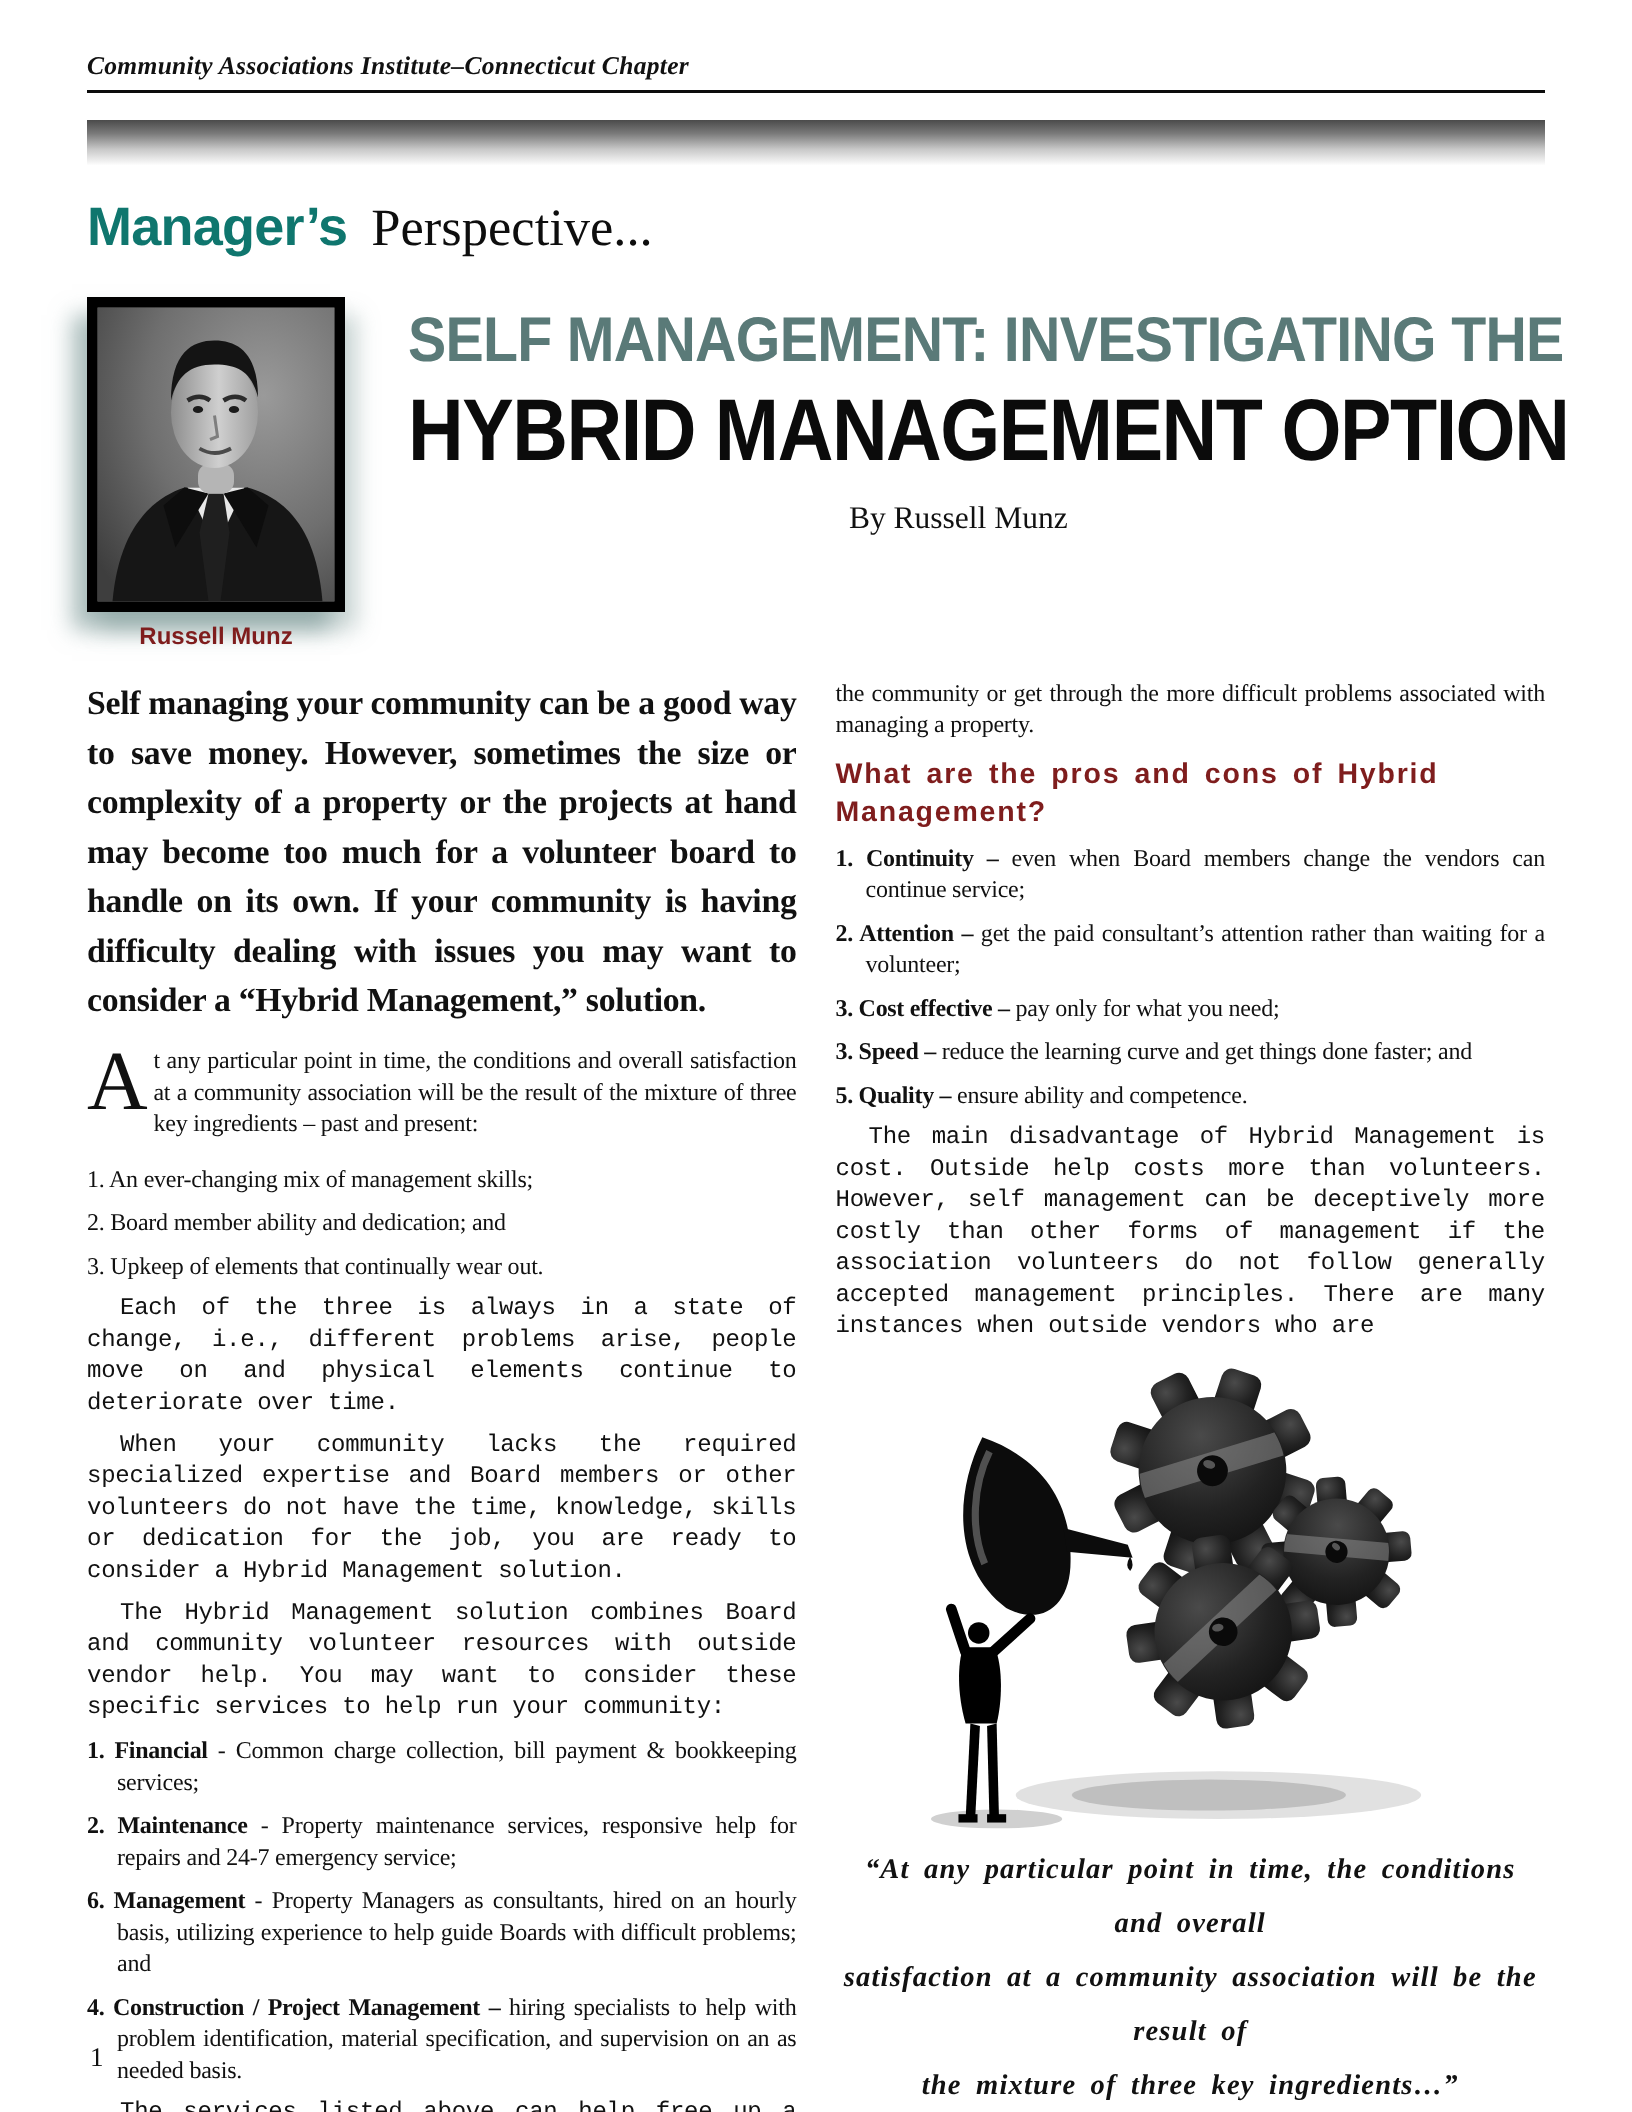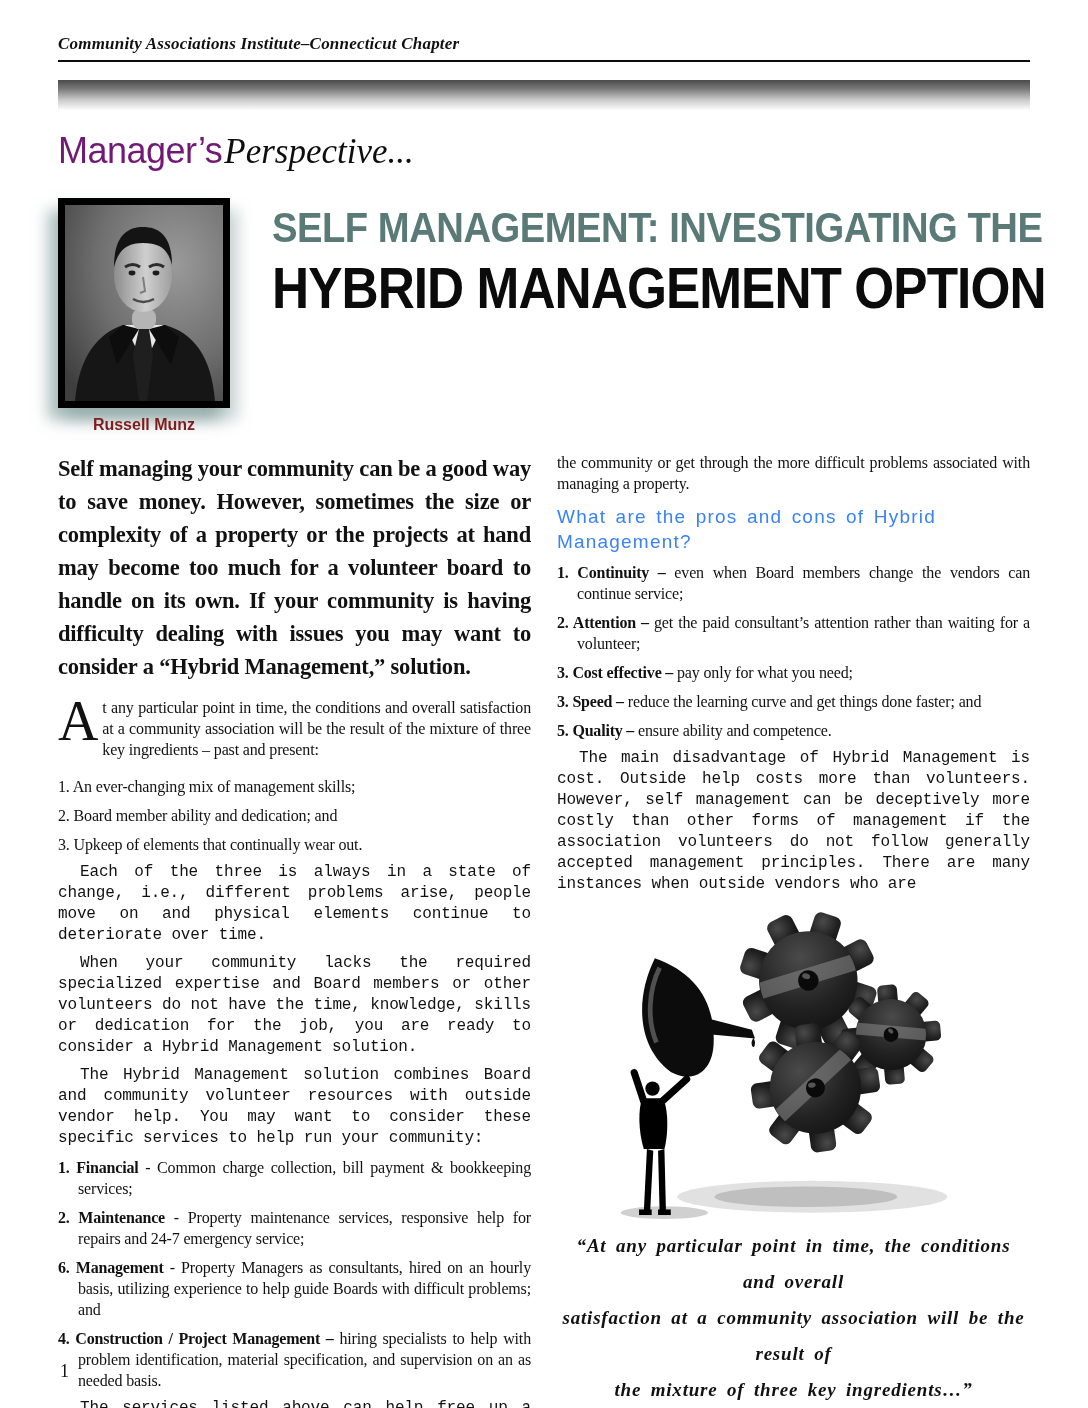--- a/index.html
+++ b/index.html
@@ -9,24 +9,24 @@
 
   
   .masthead{font-family:"Liberation Serif",serif;font-style:italic;font-weight:bold;
             font-size:17px;letter-spacing:.2px;padding-bottom:6px;
             border-bottom:2.5px solid #0c0c0c;}
   .grad-bar{margin-top:18px;height:30px;
             background:linear-gradient(to bottom,#4b4b4b 0%,#7a7a7a 30%,#c8c8c8 65%,#fdfdfd 100%);}
 
   
   .section-title{margin-top:20px;display:flex;align-items:baseline;}
-  .section-title .bold{font-family:"Liberation Sans",sans-serif;font-weight:normal;
-                       font-size:36px;letter-spacing:-.5px;color:#701a75;}
-  .section-title .ital{font-family:"Liberation Serif",serif;font-style:italic;
-                       font-size:35px;color:#0e0e0e;margin-left:2px;}
+  .section-title .bold{font-family:"Liberation Sans",sans-serif;font-weight:bold;
+                       font-size:36px;letter-spacing:-.5px;color:#0f766e;}
+  .section-title .ital{font-family:"Liberation Serif",serif;
+                       font-size:35px;color:#0e0e0e;margin-left:16px;}
 
   
   .art-header{margin-top:26px;display:flex;}
   .photo-col{width:180px;flex:0 0 180px;}
   .photo-frame{width:158px;height:196px;border:7px solid #000;background:#666;
                box-shadow:-10px 12px 14px rgba(105,138,136,.55),8px 12px 14px rgba(105,138,136,.35);}
   .photo-frame svg{display:block;width:100%;height:100%;}
   .photo-caption{font-family:"Liberation Sans",sans-serif;font-weight:bold;font-size:16px;
                  text-align:center;width:172px;margin-top:8px;color:#7f1d1d;}
   .title-col{flex:1;padding-left:34px;padding-top:6px;}
@@ -45,22 +45,22 @@
          letter-spacing:-.2px;}
   .para{text-align:justify;margin:0;}
   .indent{text-indent:22px;}
   .mt{margin-top:7px;font-family:Liberation Mono, monospace;}
   .dropcap-para{margin-top:14px;text-align:justify;}
   .dropcap{float:left;font-size:56px;line-height:44px;font-weight:normal;
            margin:2px 4px 0 0;}
   .plainlist .li{margin-top:8px;}
   .hang{padding-left:20px;text-indent:-20px;text-align:justify;margin-top:8px;}
   .hang b{letter-spacing:-.2px;}
-  .subhead{font-family:"Liberation Sans",sans-serif;font-weight:normal;font-size:19px;
-           line-height:25px;letter-spacing:1.2px;word-spacing:3px;color:#3b82f6;
+  .subhead{font-family:"Liberation Sans",sans-serif;font-weight:bold;font-size:19px;
+           line-height:25px;letter-spacing:1.2px;word-spacing:3px;color:#7f1d1d;
            margin:10px 0 4px 0;}
   .illustration{margin-top:6px;text-align:center;}
   .pull-quote{margin-top:4px;font-style:italic;font-weight:bold;font-size:19px;
               line-height:36px;text-align:center;letter-spacing:.8px;word-spacing:4px;}
   .page-number{position:absolute;left:60px;bottom:26px;font-size:18px;}
 </style>
 </head>
 <body>
 
 <div class="page">
@@ -115,20 +115,21 @@
 
           <path d="M78,72 l2,14 l-5,2" stroke="#7e7e7e" stroke-width="2" fill="none"></path>
           <path d="M68,94 q10,6 21,0" stroke="#4a4a4a" stroke-width="2.5" fill="none"></path>
         </svg>
       </div>
       <div class="photo-caption">Russell Munz</div>
     </div>
     <div class="title-col">
       <div class="title1">SELF MANAGEMENT:  INVESTIGATING THE</div>
       <div class="title2">HYBRID MANAGEMENT OPTION</div>
+      <div class="byline">By Russell Munz</div>
     </div>
   </div>
 
   <div class="columns">
 
     <div class="col">
       <p class="intro para">Self managing your community can be a good way to save money.  However, sometimes the size or complexity of a property or the projects at hand may become too much for a volunteer board to handle on its own.  If your community is having difficulty dealing with issues you may want to consider a “Hybrid Management,” solution.</p>
 
       <p class="dropcap-para"><span class="dropcap">A</span><span>t any particular point in time, the conditions and overall satisfaction at a community association will be the result of the mixture of three key ingredients – past and present:</span></p>
 

